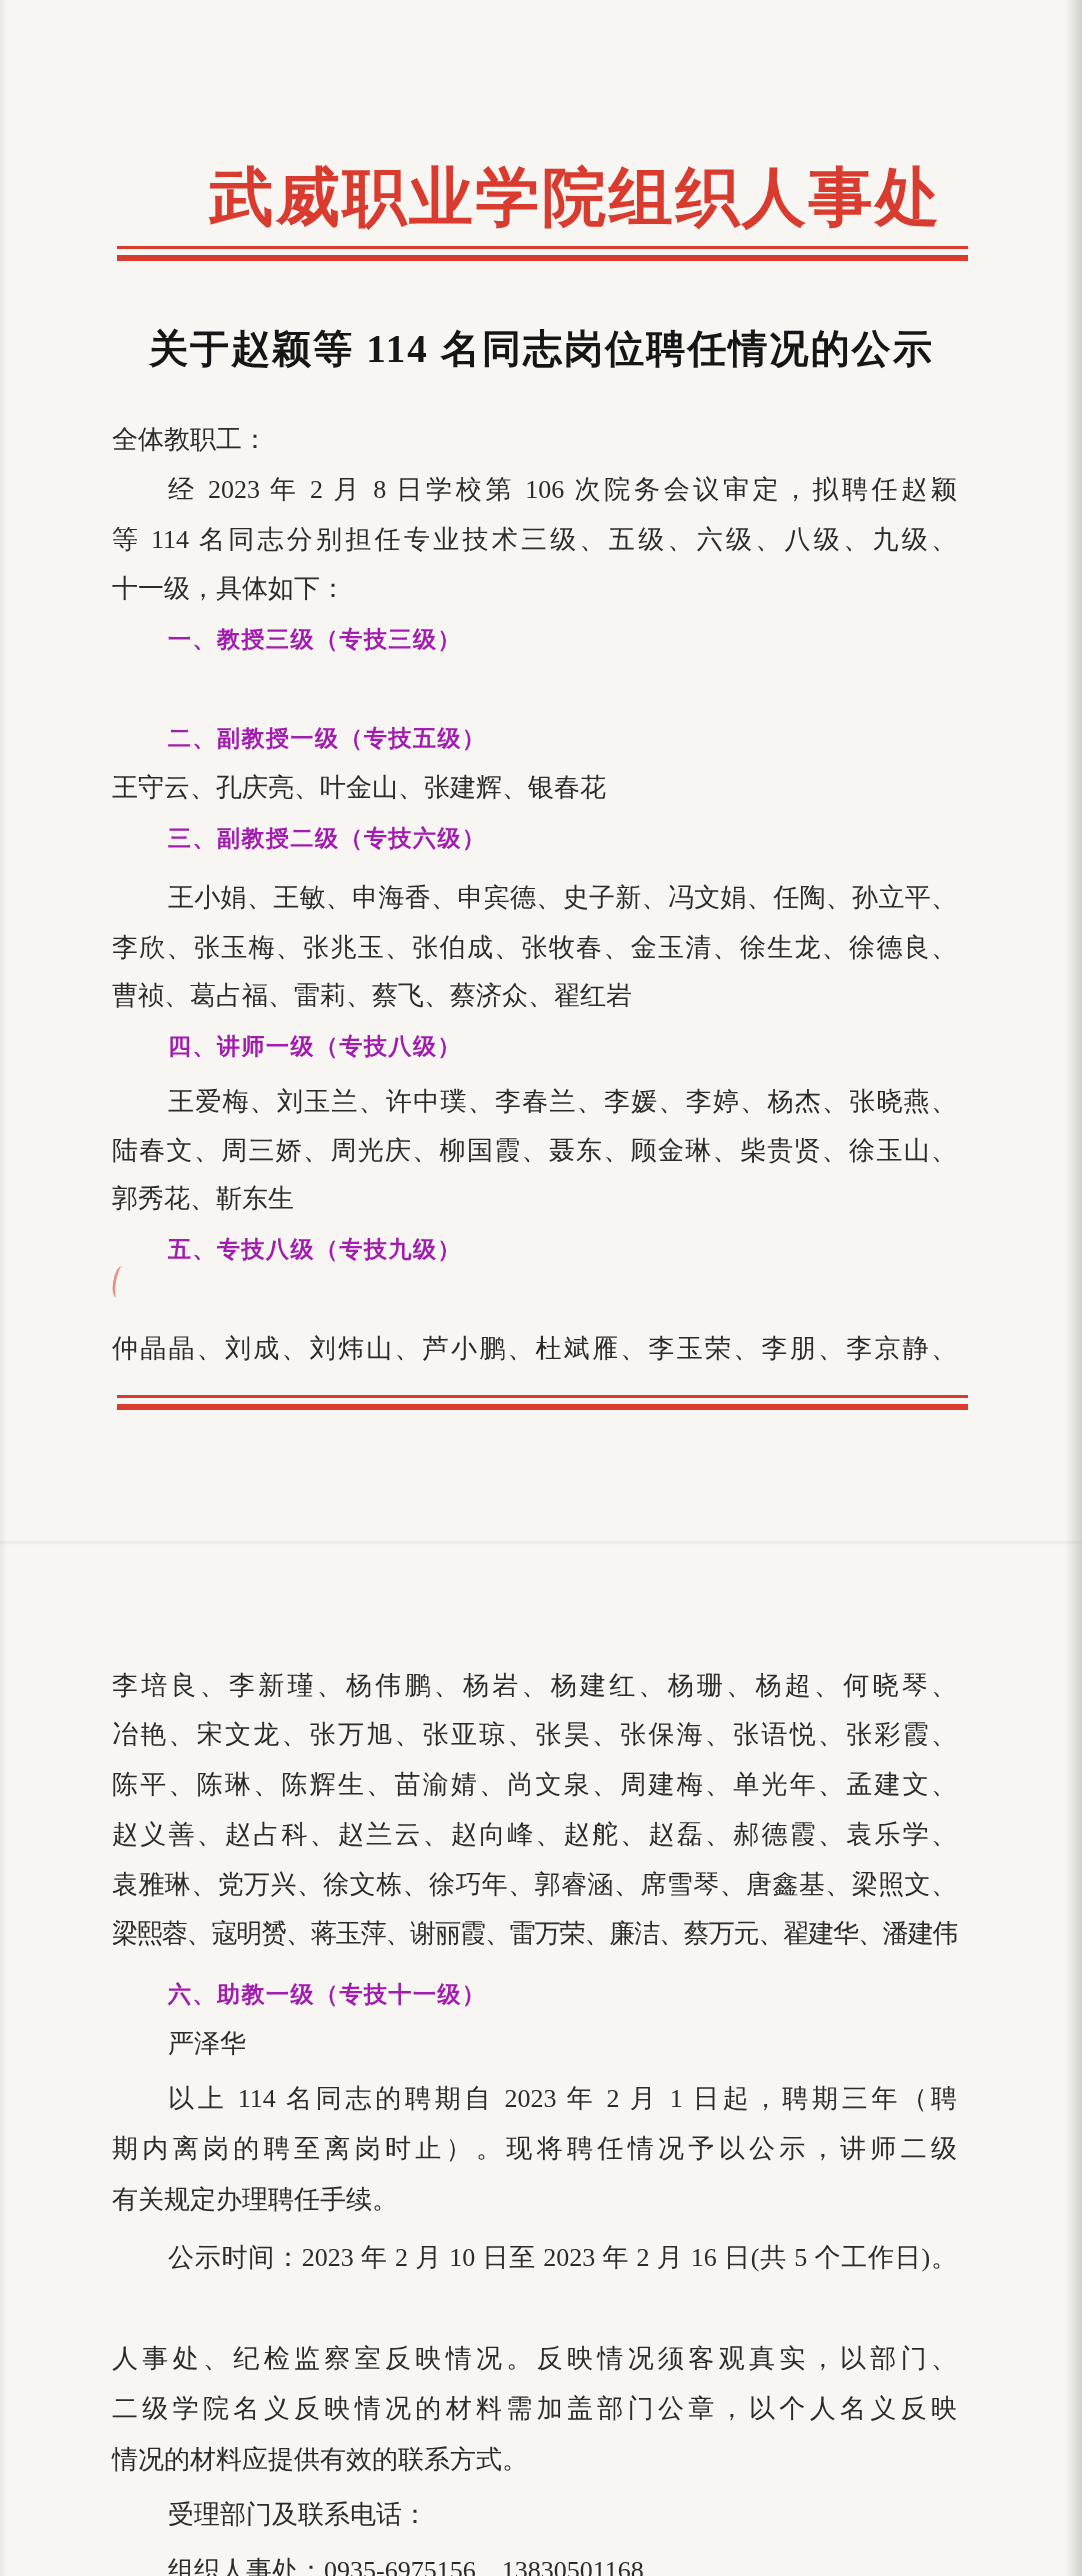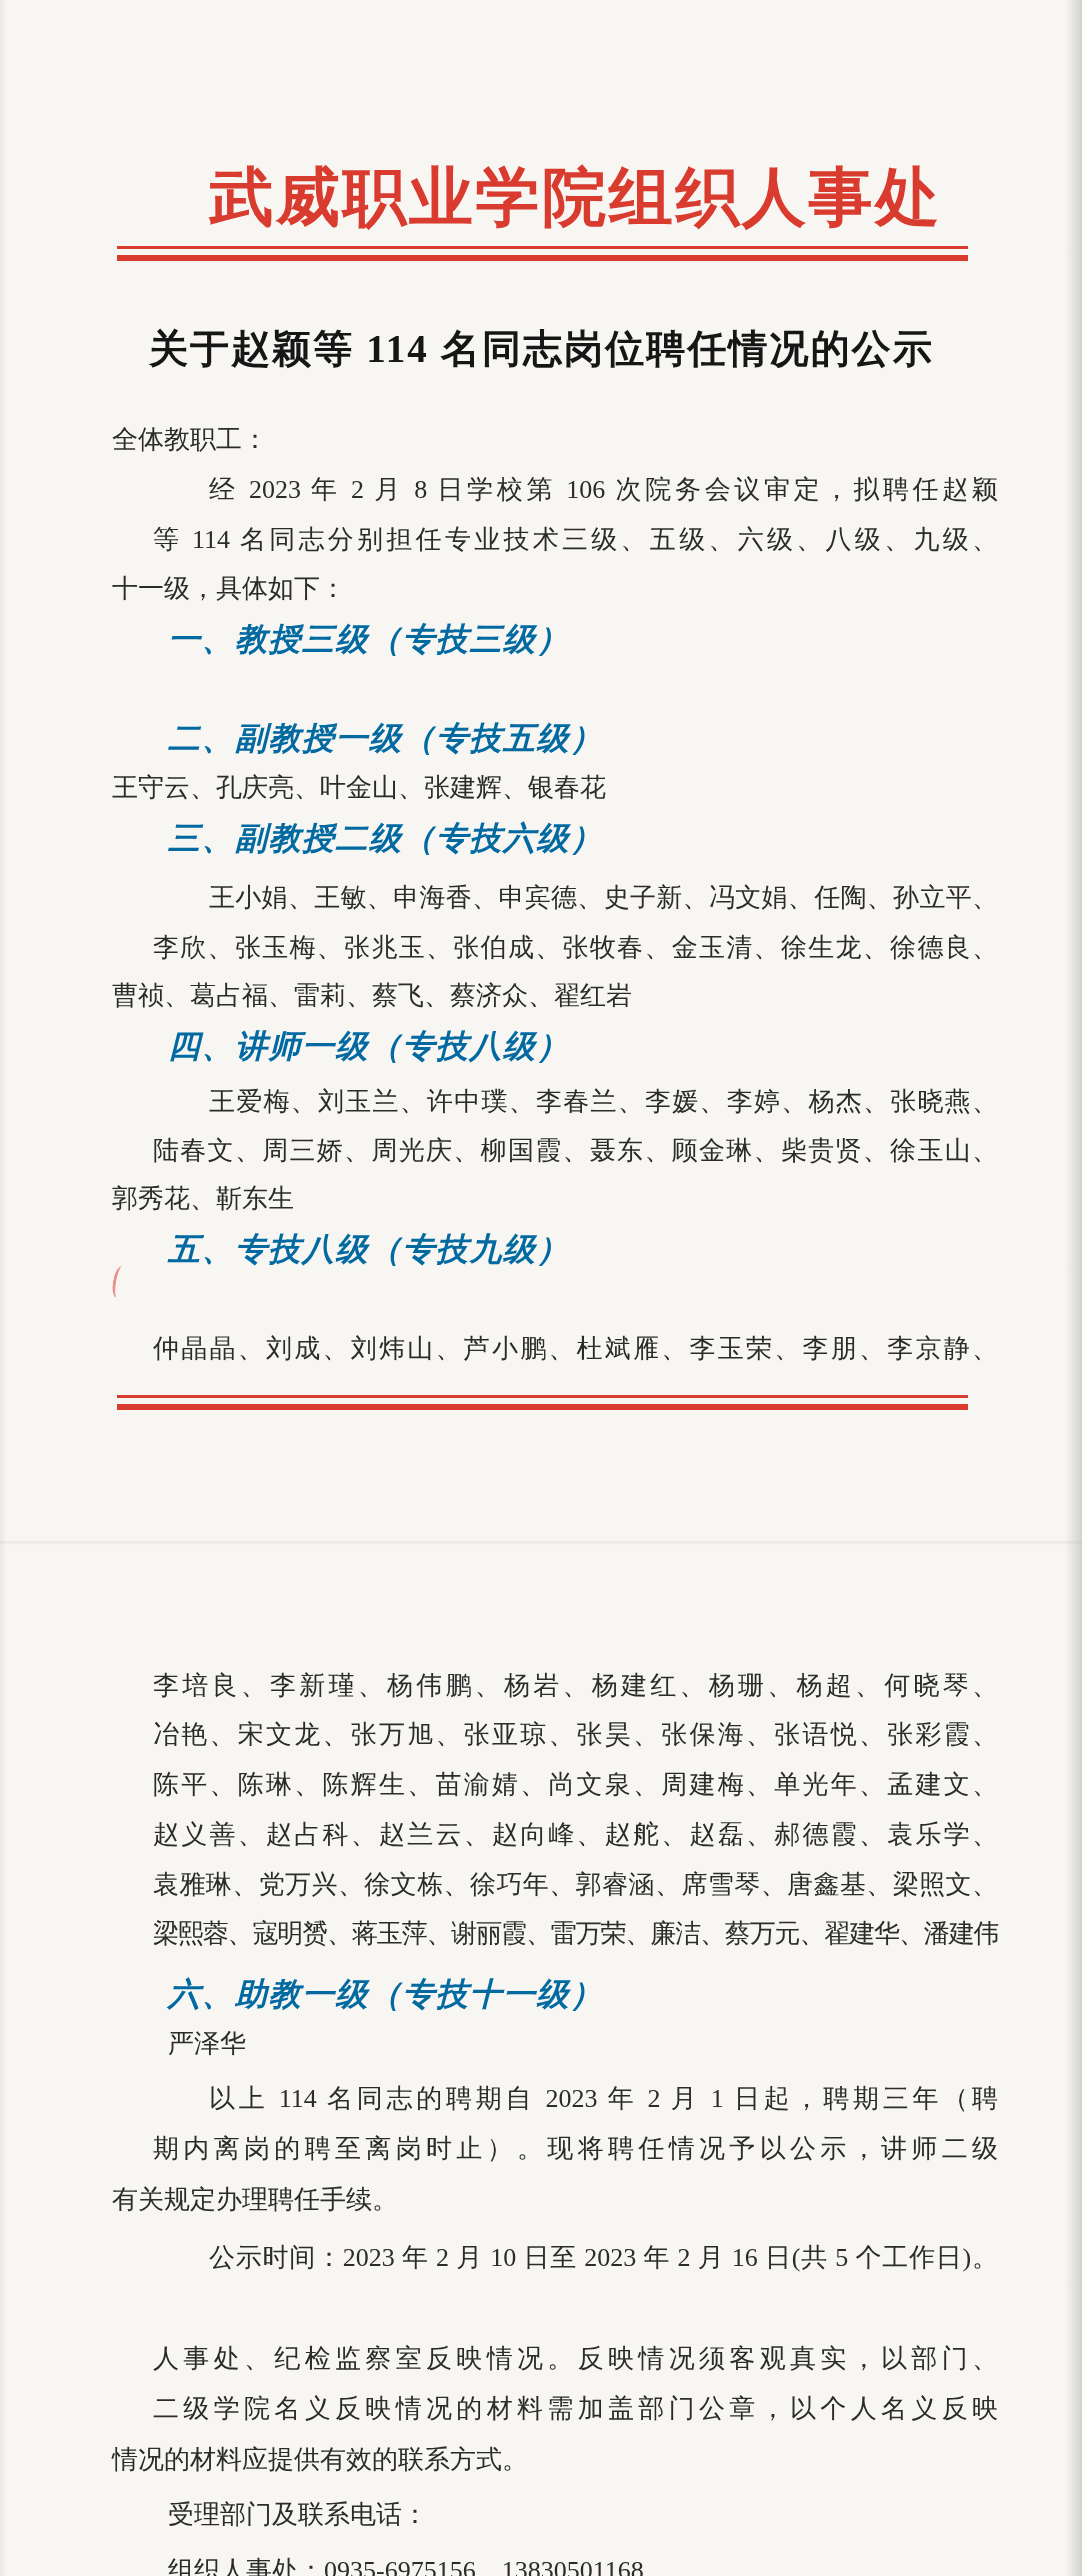--- a/index.html
+++ b/index.html
@@ -24,25 +24,25 @@
   .rule.thick{height:5.7px;}
   .doc-title{
     position:absolute;top:329px;left:0;width:100%;text-align:center;
     font-size:39px;font-weight:bold;letter-spacing:2.1px;color:#161616;line-height:1.05;
   }
   .line{
     position:absolute;left:112px;width:845px;
     font-size:26px;line-height:32px;color:#2b2b2b;
   }
   .ind{text-indent:56px;}
-  .fill{text-align:justify;text-align-last:justify;text-justify:inter-character;margin-left:41px;}
+  .fill{text-align:justify;text-align-last:justify;text-justify:inter-character;}
   .tight{letter-spacing:-1.5px;}
   .heading{
     font-family:"Liberation Sans","DejaVu Sans",sans-serif;
-    font-weight:bold;font-size:32px;color:#0369a1;letter-spacing:1.5px;font-style:italic;
+    font-weight:bold;font-size:23px;color:#a21caf;letter-spacing:1.5px;
   }
   .red-mark{position:absolute;left:113px;top:1266px;width:10.3px;height:32px;
     border-left:3.1px solid rgba(216,62,50,.55);border-radius:60% 0 0 55%;
     transform:rotate(9deg);}
 </style>
 </head>
 <body>
 
 <div class="page">
 

